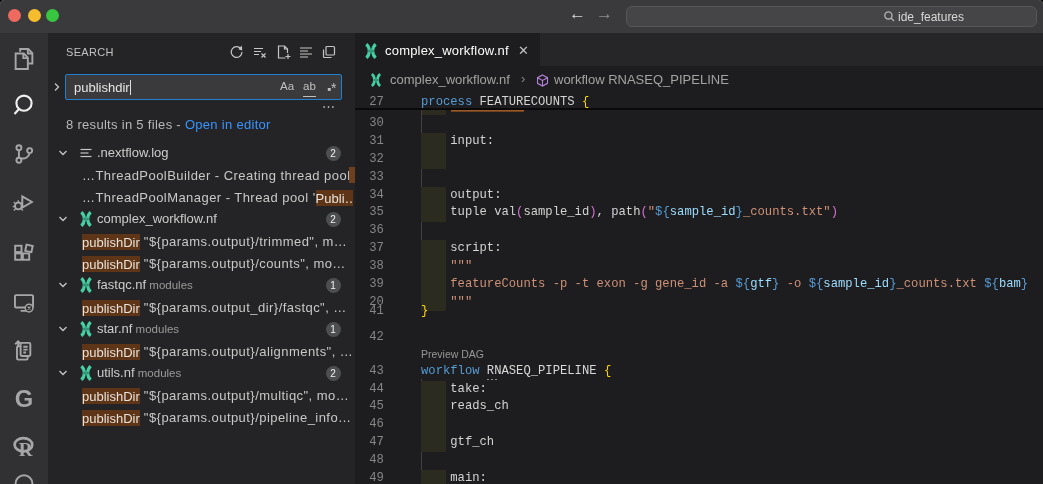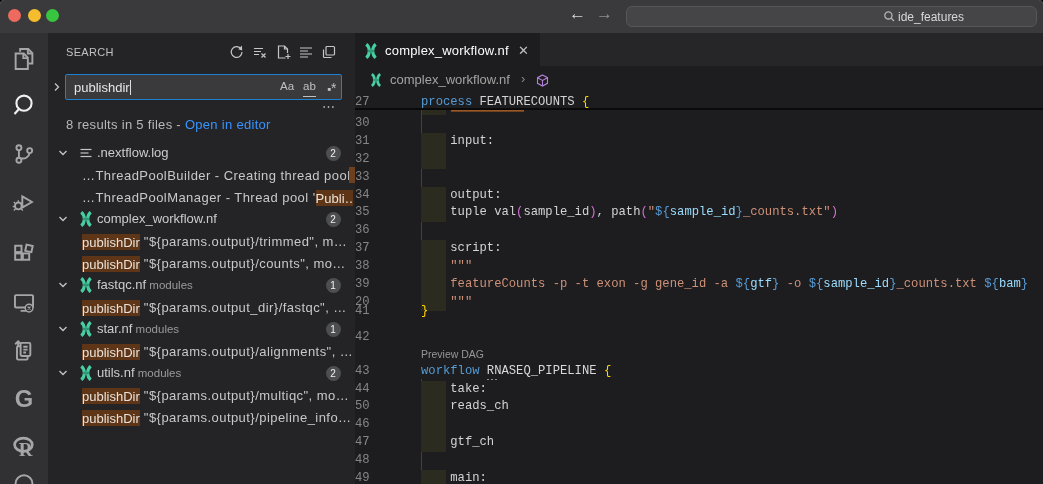--- a/index.html
+++ b/index.html
@@ -32,21 +32,21 @@
 .mt { color:#c8c8c8; font-size:13px; letter-spacing:0.45px; }
 #tabbar { position:absolute; left:355px; top:33px; width:688px; height:35px; background:#262628; }
 #tab1 { position:absolute; left:0; top:0; width:185px; height:35px; background:#1d1d1f; }
 #tabtitle { position:absolute; left:30px; top:10px; font-size:13px; color:#fdfdfd; white-space:nowrap; letter-spacing:0.2px; }
 #tabx { position:absolute; left:163px; top:10px; color:#c0c0c0; font-size:13px; }
 #editor { position:absolute; left:355px; top:66px; width:688px; height:418px; background:#1d1d1f; }
 #crumbs { position:absolute; left:355px; top:68px; width:688px; height:22px; background:#1d1d1f;
   font-size:13px; color:#a3a3a3; }
 .cr,.sticky-line { position:absolute; left:355px; width:688px; height:17.83px;
   font-family:"Liberation Mono",monospace; font-size:12.2px; line-height:17.83px; }
-.ln { position:absolute; left:0; width:43px; text-align:left; color:#858585; }
+.ln { position:absolute; left:0; width:43px; text-align:center; color:#858585; }
 .ct { position:absolute; left:66px; white-space:pre;text-align:right; }
 .p { color:#d4d4d4; } .p2 { color:#d8d8d8; } .k { color:#569cd6; } .g { color:#ffd700; }
 .m { color:#d670d6; } .s { color:#ce9178; } .ib { color:#569cd6; } .iv { color:#9cdcfe; }
 .ib2 { position:absolute; left:65.5px; top:0; width:25px; height:17.83px; background:#2c2b1f; }
 .lens { position:absolute; left:421px; height:15.8px; font-size:10.5px; color:#969696;
   line-height:15.8px; }
 .guide { position:absolute; left:420.5px; width:1px; background:#404040; }
 </style></head>
 <body>
 <div id="titlebar">
@@ -246,20 +246,21 @@
   <svg class="abs" style="left:14px;top:5px" width="14" height="14" viewBox="0 0 16 16">
 <path d="M3.3 1.2 C7.3 4.4 7.3 11.6 3.3 14.8" fill="none" stroke="#47cfa4" stroke-width="3.1"></path>
 <path d="M12.7 1.2 C8.7 4.4 8.7 11.6 12.7 14.8" fill="none" stroke="#47cfa4" stroke-width="3.1"></path>
 <path d="M5.2 8 h2.4 M8.4 8 h2.4" stroke="#2f8f75" stroke-width="2.4"></path>
 </svg>
   <div class="abs" style="left:35px;top:4px">complex_workflow.nf</div>
   <div class="abs" style="left:166px;top:3px;color:#8a8a8a">›</div>
   <svg class="abs" style="left:181px;top:6px" width="13" height="13" viewBox="0 0 13 13">
       <path fill="none" stroke="#b180d7" stroke-width="1.1" d="M6.5 1 11.5 3.7 V9.3 L6.5 12 1.5 9.3 V3.7 Z M1.5 3.7 6.5 6.4 11.5 3.7 M6.5 6.4 V12"></path>
     </svg>
+  <div class="abs" style="left:199px;top:4px">workflow RNASEQ_PIPELINE</div>
 </div>
 
 <div class="abs" style="left:355px;top:88px;width:688px;height:20.1px;background:#1d1d1f"></div>
 <div class="sticky-line" style="top:93.7px">
     <span class="ln">27</span>
     <span class="ct"><span class="k">process</span><span class="p"> FEATURECOUNTS </span><span class="g">{</span></span>
   </div>
 <div class="abs" style="left:355px;top:108.1px;width:688px;height:1.8px;background:#0a0a0a"></div>
 
 <div class="abs" style="left:420.5px;top:109.9px;width:25px;height:5.3px;background:#2c2b1f"></div>
@@ -329,21 +330,21 @@
 <div class="cr" style="top:362.8px">
     <span class="ln">43</span>
     <span class="ct"><span class="k">workflow</span><span class="p"> </span><span class="p2">RNASEQ_PIPELINE</span><span class="p"> </span><span class="g">{</span></span>
   </div>
 <div class="cr" style="top:380.6px">
     <span class="ln">44</span>
     <i class="ib2"></i>
     <span class="ct"><span class="p">    take:</span></span>
   </div>
 <div class="cr" style="top:398.4px">
-    <span class="ln">50</span>
+    <span class="ln">45</span>
     <i class="ib2"></i>
     <span class="ct"><span class="p">    reads_ch</span></span>
   </div>
 <div class="cr" style="top:416.3px">
     <span class="ln">46</span>
     <i class="ib2"></i>
   </div>
 <div class="cr" style="top:434.1px">
     <span class="ln">47</span>
     <i class="ib2"></i>

